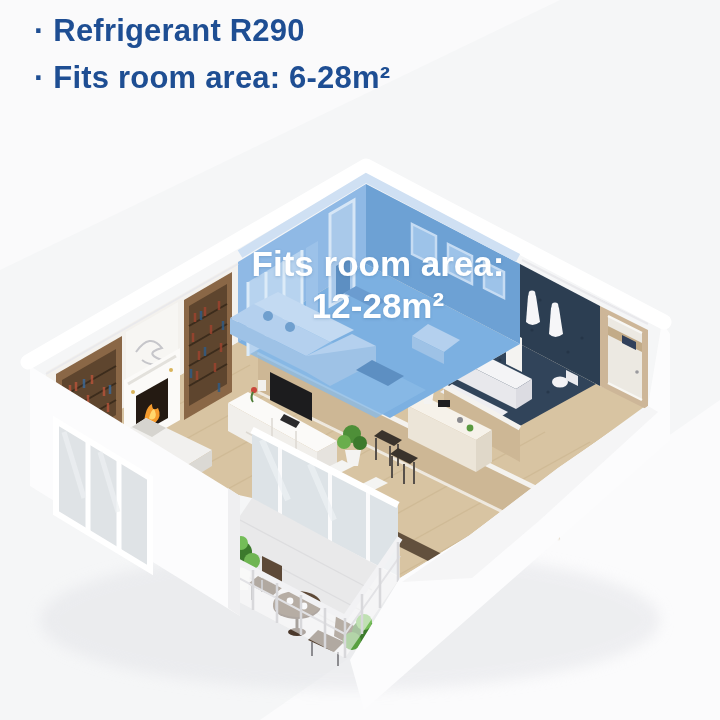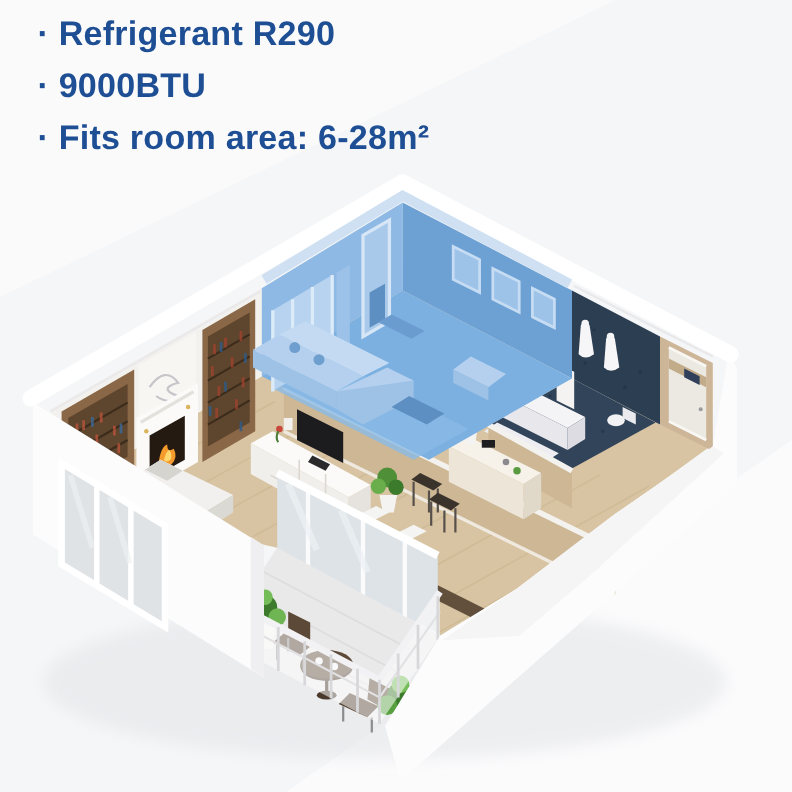--- a/index.html
+++ b/index.html
@@ -20,21 +20,20 @@
     text-shadow:0 1px 3px rgba(45,90,140,.25);
   }
 </style>
 </head>
 <body>
 
 <div class="canvas">
 
   <ul class="specs">
     <li>· Refrigerant R290</li>
-    <li>· 9000BTU</li>
     <li>· Fits room area: 6-28m²</li>
   </ul>
 
   <svg width="720" height="720" viewBox="0 0 720 720">
     <defs>
       <filter id="soft" x="-30%" y="-30%" width="160%" height="160%">
         <feGaussianBlur stdDeviation="7"></feGaussianBlur>
       </filter>
     </defs>
 
@@ -302,14 +301,18 @@
     </g>
 
     <g>
       <path d="M28,362 L366,166 L664,322" stroke="#ffffff" stroke-width="15" fill="none" stroke-linejoin="round" stroke-linecap="round"></path>
       <path d="M240,254 L366,178 L518,258" stroke="#cfe0f3" stroke-width="9" fill="none"></path>
       <path d="M46,374 L238,264" stroke="#e9e9ec" stroke-width="2"></path>
       <path d="M522,260 L600,300 L648,324" stroke="#e9e9ec" stroke-width="2"></path>
     </g>
   </svg>
 
+  <div class="room-label">
+    <div>Fits room area:</div>
+    <div>12-28m²</div>
+  </div>
 
 </div>
 
 </body></html>

